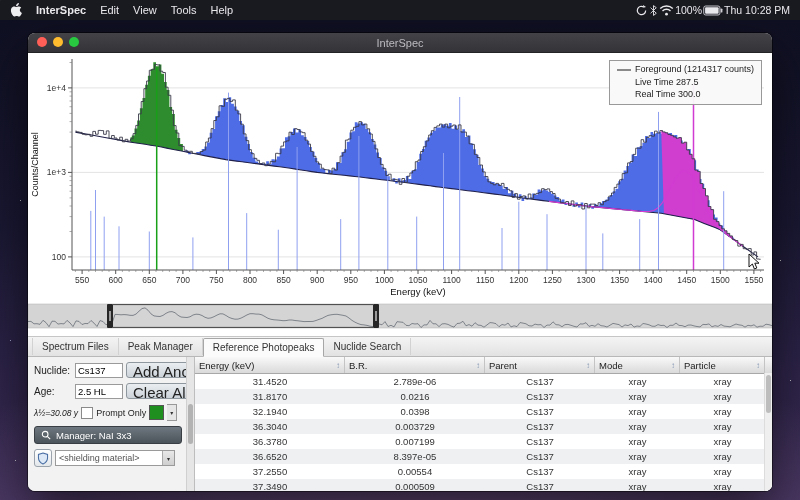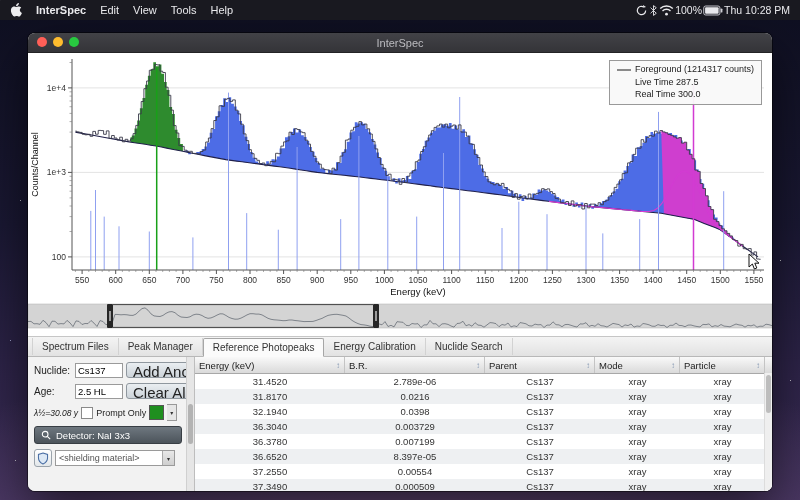--- a/index.html
+++ b/index.html
@@ -346,21 +346,20 @@
         <rect x="81.4" y="9" width="1.2" height="10" fill="#e8e8e8"></rect>
         <rect x="345" y="2" width="6" height="24" rx="1" fill="#262626"></rect>
         <rect x="347.4" y="9" width="1.2" height="10" fill="#e8e8e8"></rect>
       </svg>
   </div>
 
   <div class="tabbar">
     <span class="tab">Spectrum Files</span>
     <span class="tab">Peak Manager</span>
     <span class="tab sel">Reference Photopeaks</span>
-    <span class="tab">Energy Calibration</span>
     <span class="tab">Nuclide Search</span>
   </div>
 
   <div class="tools">
     <div class="panel">
       <div class="prow">
         <span class="lbl">Nuclide:</span>
         <input class="txt" style="width: 42px;" value="Cs137">
         <button class="btn">Add Another</button>
       </div>
@@ -377,21 +376,21 @@
         <span class="swarrow">▾</span>
       </div>
       <div class="prow">
         <button class="btn dark">
           <span class="micon">
             <svg width="10" height="10" viewBox="0 0 12 12">
                 <circle cx="5" cy="5" r="3.4" fill="none" stroke="#fff" stroke-width="1.3"></circle>
                 <path d="M7.6 7.6L11 11" stroke="#fff" stroke-width="1.4"></path>
               </svg>
           </span>
-          <span>Detector: NaI 3x3</span>
+          <span>Manager: NaI 3x3</span>
         </button>
       </div>
       <div class="prow">
         <button class="shieldbtn">
           <span class="micon">
             <svg width="12" height="13" viewBox="0 0 18 20">
                 <path d="M9 1.5l7 2.3v5c0 4.7-3 7.8-7 9.7-4-1.9-7-5-7-9.7v-5z" fill="#dce8f5" stroke="#4a6fa5" stroke-width="1.6"></path>
               </svg>
           </span>
         </button>

